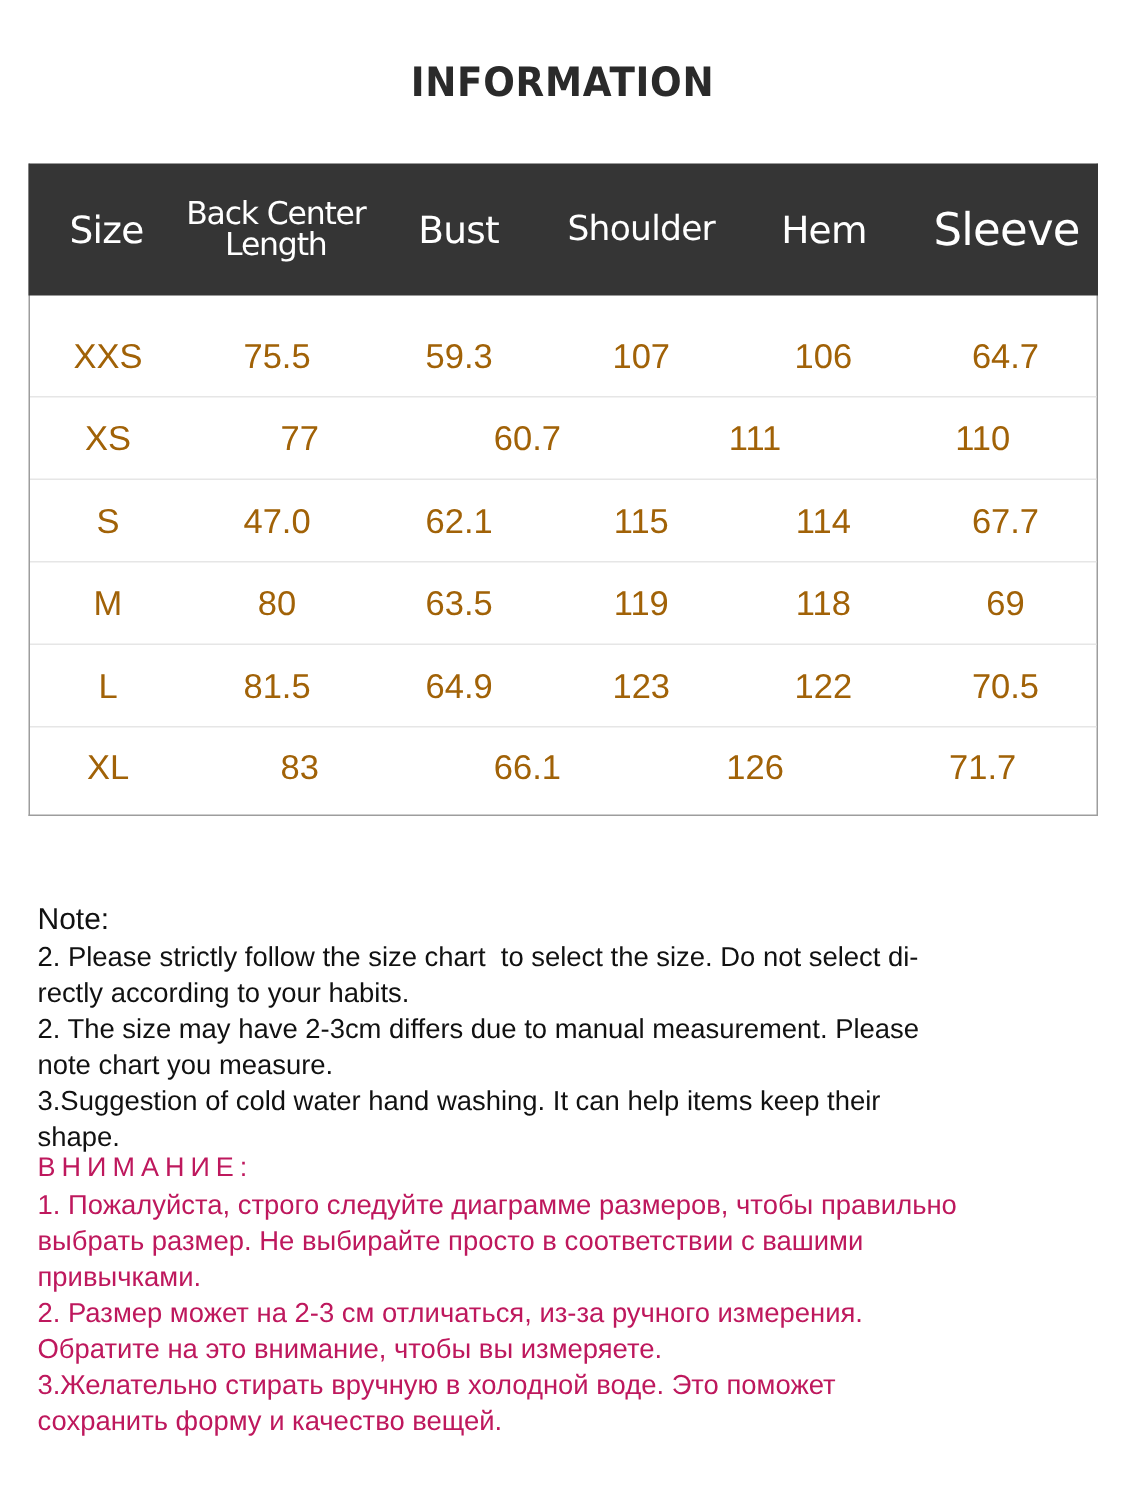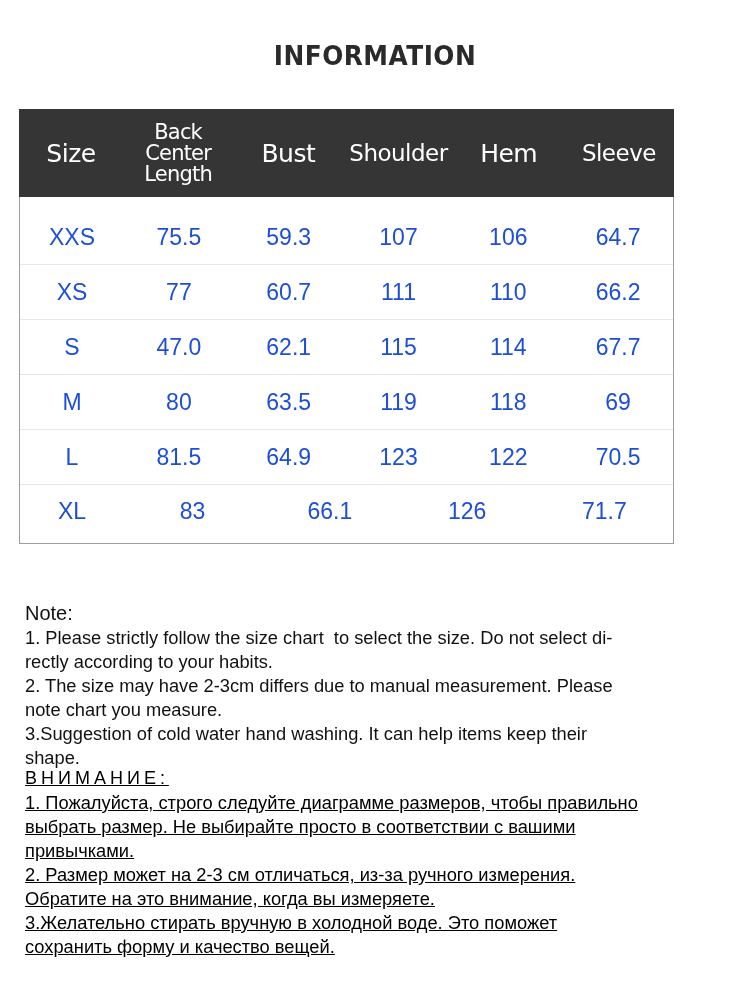--- a/index.html
+++ b/index.html
@@ -20,21 +20,21 @@
       font-family: "DejaVu Sans", sans-serif;
       font-weight: bold;
       font-size: 27px;
       letter-spacing: 0.5px;
       color: #2a2a2a;
       transform: scaleX(0.92);
     }
     .size-table {
       position: absolute;
       left: 19px; top: 109px;
-      width: 655px;
+      width: 713px;
       border: 1px solid #9d9d9d;
       border-top: none;
     }
     .thead {
       display: flex;
       height: 88px;
       background: #353535;
       color: #ffffff;
       margin: 0 -1px;
     }
@@ -60,21 +60,21 @@
       display: flex;
       height: 55px;
       align-items: center;
       border-bottom: 1px solid #e6e6e6;
     }
     .tr:last-child { border-bottom: none; height: 52px; }
     .td {
       flex: 1;
       text-align: center;
       font-size: 23px;
-      color: #1d4ed8;
+      color: #a16207;
       font-family: "Liberation Sans", sans-serif;
     }
     .td-size { flex: 0 0 104px; }
     .notes {
       position: absolute;
       left: 25px; top: 577px;
       width: 710px;
       font-size: 18.3px;
       line-height: 24px;
       color: #111111;
@@ -84,22 +84,21 @@
       font-size: 20px;
       line-height: 25px;
     }
     .notes p { white-space: pre-wrap; }
     .ru {
       position: absolute;
       left: 25px; top: 767px;
       width: 710px;
       font-size: 18.3px;
       line-height: 24px;
-      color: #000000;
-      text-decoration: underline;
+      color: #be185d;
     }
     .ru .head {
       letter-spacing: 4px;
       font-size: 18px;
       line-height: 22px;
       margin-bottom: 2px;
     }
   </style>
 </head>
 <body>
@@ -109,38 +108,37 @@
 <div class="size-table">
   <div class="thead">
     <div class="th th-size">Size</div>
     <div class="th small">
       <span>Back Center</span>
       <span>Length</span>
     </div>
     <div class="th">Bust</div>
     <div class="th" style="font-size:23px;">Shoulder</div>
     <div class="th">Hem</div>
-    <div class="th" style="font-size:23px;">Sleeve</div>
+    <div class="th" style="font-size:30px;">Sleeve</div>
   </div>
   <div class="tbody">
     <div class="tr">
       <div class="td td-size">XXS</div>
       <div class="td">75.5</div>
       <div class="td">59.3</div>
       <div class="td">107</div>
       <div class="td">106</div>
       <div class="td">64.7</div>
     </div>
     <div class="tr">
       <div class="td td-size">XS</div>
       <div class="td">77</div>
       <div class="td">60.7</div>
       <div class="td">111</div>
       <div class="td">110</div>
-      <div class="td">66.2</div>
     </div>
     <div class="tr">
       <div class="td td-size">S</div>
       <div class="td">47.0</div>
       <div class="td">62.1</div>
       <div class="td">115</div>
       <div class="td">114</div>
       <div class="td">67.7</div>
     </div>
     <div class="tr">
@@ -164,30 +162,30 @@
       <div class="td">83</div>
       <div class="td">66.1</div>
       <div class="td">126</div>
       <div class="td">71.7</div>
     </div>
   </div>
 </div>
 
 <div class="notes">
   <p class="head">Note:</p>
-  <p>1. Please strictly follow the size chart  to select the size. Do not select di-</p>
+  <p>2. Please strictly follow the size chart  to select the size. Do not select di-</p>
   <p>rectly according to your habits.</p>
   <p>2. The size may have 2-3cm differs due to manual measurement. Please</p>
   <p>note chart you measure.</p>
   <p>3.Suggestion of cold water hand washing. It can help items keep their</p>
   <p>shape.</p>
 </div>
 
 <div class="ru">
   <p class="head">ВНИМАНИЕ:</p>
   <p>1. Пожалуйста, строго следуйте диаграмме размеров, чтобы правильно</p>
   <p>выбрать размер. Не выбирайте просто в соответствии с вашими</p>
   <p>привычками.</p>
   <p>2. Размер может на 2-3 см отличаться, из-за ручного измерения.</p>
-  <p>Обратите на это внимание, когда вы измеряете.</p>
+  <p>Обратите на это внимание, чтобы вы измеряете.</p>
   <p>3.Желательно стирать вручную в холодной воде. Это поможет</p>
   <p>сохранить форму и качество вещей.</p>
 </div>
 
 </body></html>

